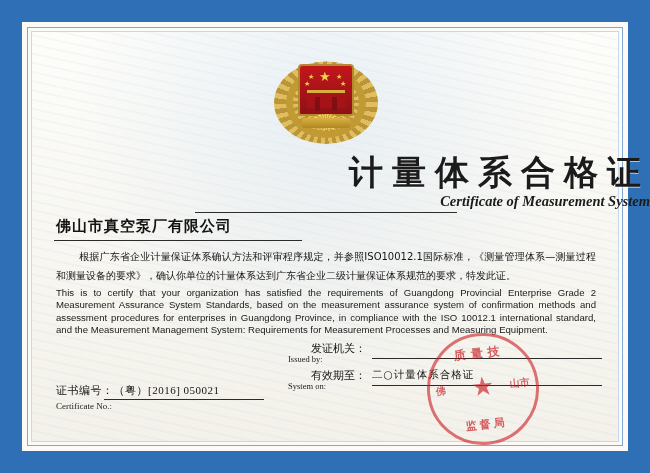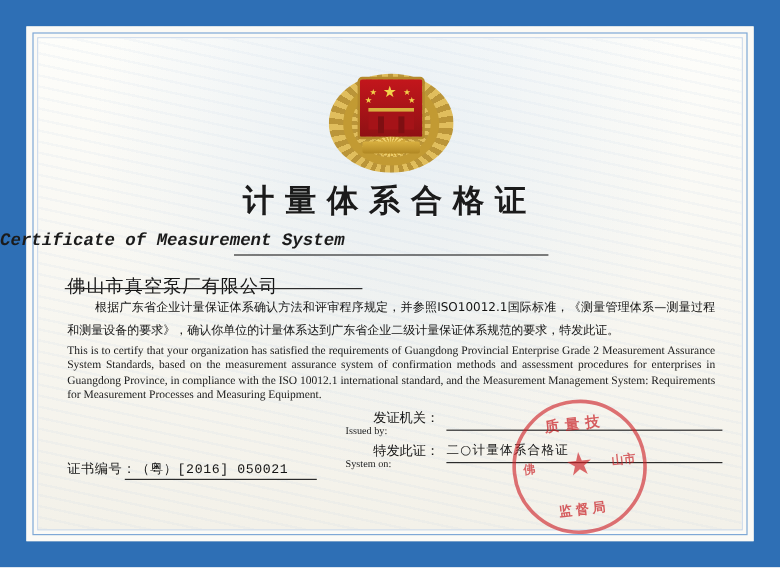--- a/index.html
+++ b/index.html
@@ -156,34 +156,34 @@
     width: 32px; height: 16px;
     border-radius: 50%;
     background: repeating-conic-gradient(from 0deg at 50% 50%, #cfa53a 0deg 10deg, #eccd69 10deg 20deg);
   }
 
   
   .title-cn {
     position: absolute;
     left: 0; right: 0;
     top: 150px;
-    text-align: center;
+    text-align: right;
     font-family: "DejaVu Serif", serif;
-    font-size: 26px;
+    font-size: 34px;
     letter-spacing: 9px;
     font-weight: bold;
     color: #1b1b1b;
     text-shadow: 0 1px 0 rgba(255,255,255,0.6);
   }
   .title-en {
     position: absolute;
     left: 0; right: 0;
     top: 193px;
-    text-align: left;
-    font-family: Liberation Mono, monospace;
+    text-align: right;
+    font-family: Liberation Serif, serif;
     font-size: 14.5px;
     font-weight: bold;
     font-style: italic;
     color: #1b1b1b;
   }
   .title-rule {
     position: absolute;
     left: 195px;
     top: 212px;
     width: 262px;
@@ -191,24 +191,23 @@
     background: #2d2d2d;
   }
 
   
   .org-name {
     position: absolute;
     left: 56px;
     top: 217px;
     font-family: "DejaVu Serif", serif;
     font-size: 15px;
-    font-weight: normal;
+    font-weight: bold;
     letter-spacing: 1px;
     color: #141414;
-    margin-top: 12px;
   }
   .org-underline {
     position: absolute;
     left: 54px;
     top: 240px;
     width: 248px;
     height: 1px;
     background: #2b2b2b;
   }
 
@@ -225,36 +224,36 @@
     text-align: justify;
   }
   .body-cn .indent { display: inline-block; width: 23px; }
 
   
   .body-en {
     position: absolute;
     left: 56px;
     top: 287px;
     width: 540px;
-    font-family: Liberation Serif, serif;
+    font-family: Liberation Sans, sans-serif;
     font-size: 9.6px;
     line-height: 12.3px;
     color: #1a1a1a;
     text-align: justify;
   }
 
   
   .certno-block {
     position: absolute;
     left: 56px;
     top: 383px;
     width: 210px;
   }
   .certno-cn {
-    font-family: Liberation Mono, monospace;
+    font-family: Liberation Serif, serif;
     font-size: 11px;
     color: #141414;
     letter-spacing: 0.5px;
   }
   .certno-en {
     font-family: "Liberation Serif", serif;
     font-size: 9px;
     color: #1a1a1a;
     margin-top: 3px;
   }
@@ -413,32 +412,33 @@
 
   <div class="body-cn"><span class="indent"></span><span>根据广东省企业计量保证体系确认方法和评审程序规定，并参照ISO10012.1国际标准，《测量管理体系—测量过程和测量设备的要求》，确认你单位的计量体系达到广东省企业二级计量保证体系规范的要求，特发此证。</span></div>
 
   <div class="body-en">This is to certify that your organization has satisfied the requirements of Guangdong Provincial Enterprise Grade 2 Measurement Assurance System Standards, based on the measurement assurance system of confirmation methods and assessment procedures for enterprises in Guangdong Province, in compliance with the ISO 10012.1 international standard, and the Measurement Management System: Requirements for Measurement Processes and Measuring Equipment.</div>
 
   <div class="certno-block">
     <div class="certno-cn">
       <span>证书编号：</span><span>（粤）[2016] 050021</span>
     </div>
     <div class="certno-line"></div>
+    <div class="certno-en">Certificate No.:</div>
   </div>
 
   <div class="rows">
 
     <div class="row">
       <span class="lab-cn">发证机关：</span>
       <span class="lab-en">Issued by:</span>
       <span class="vline"></span>
     </div>
 
     <div class="row">
-      <span class="lab-cn">特发此证：</span>
+      <span class="lab-cn">有效期至：</span>
       <span class="lab-en">System on:</span>
       <span class="val">二○计量体系合格证</span>
       <span class="vline"></span>
     </div>
 
 
   </div>
 
   <div class="seal">
     <span class="seal-top">质量技</span>

